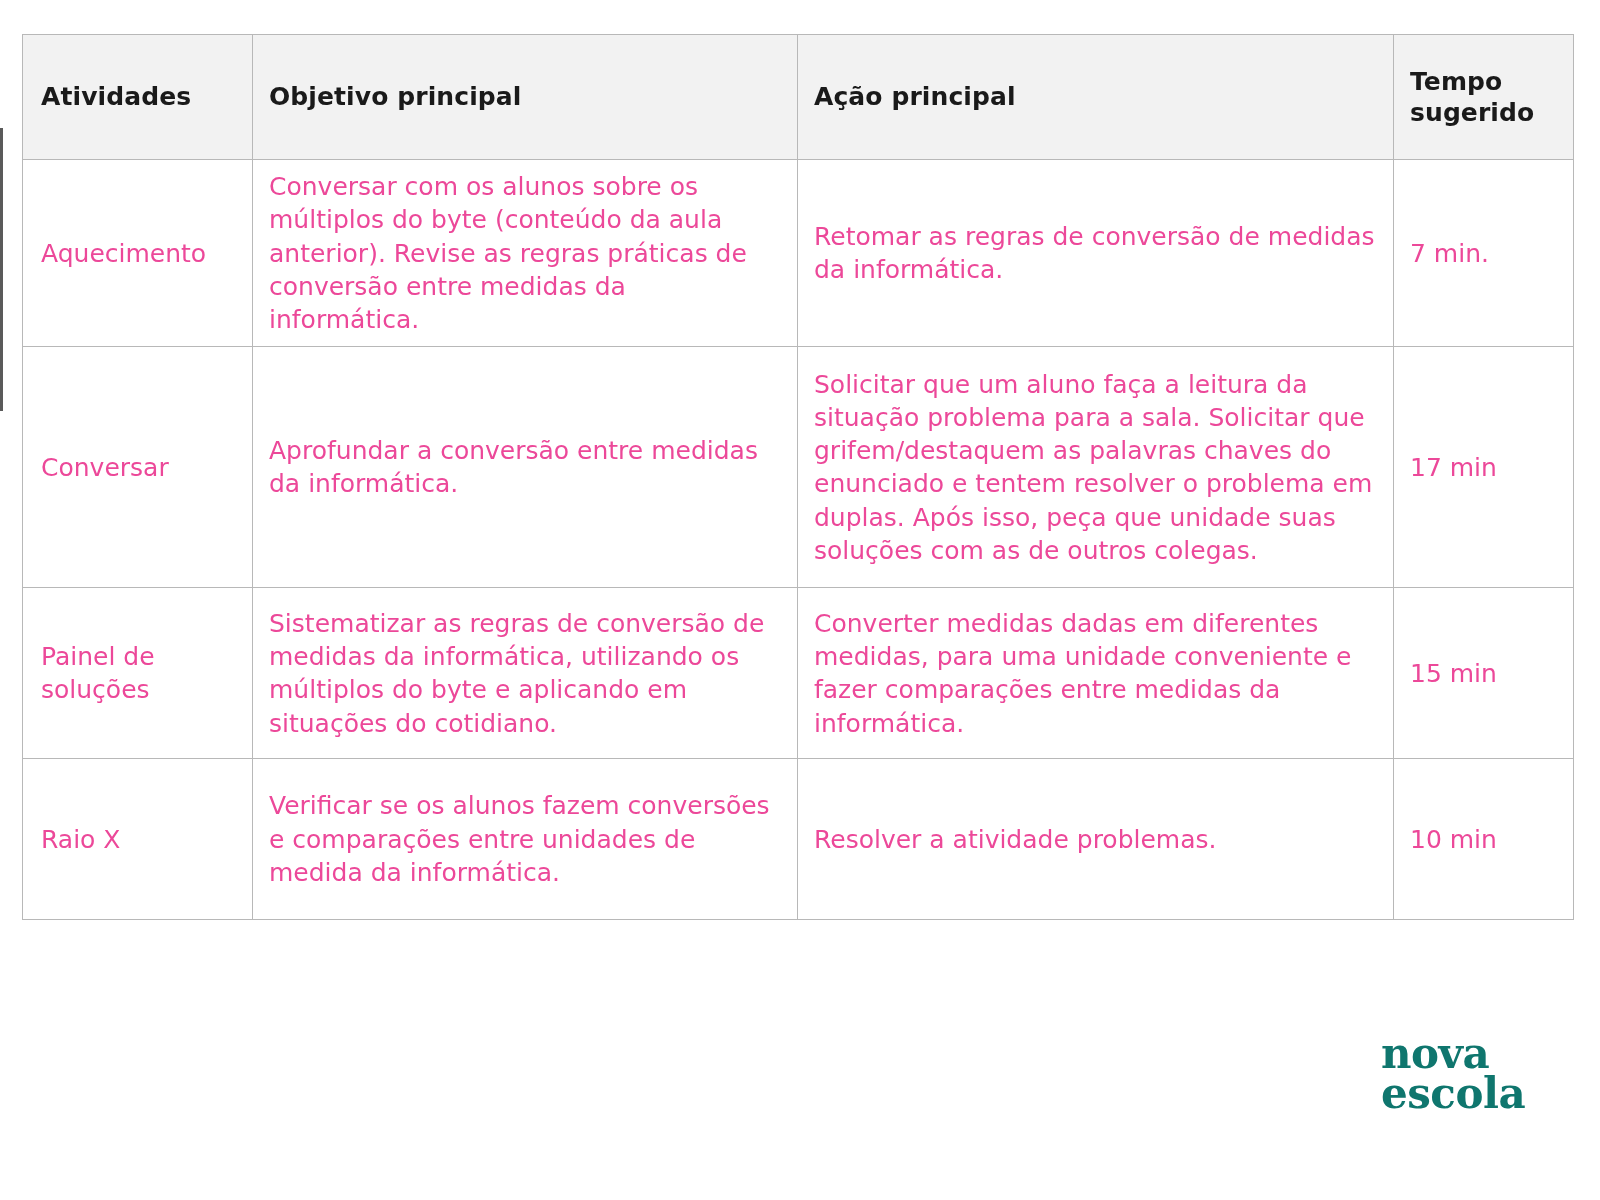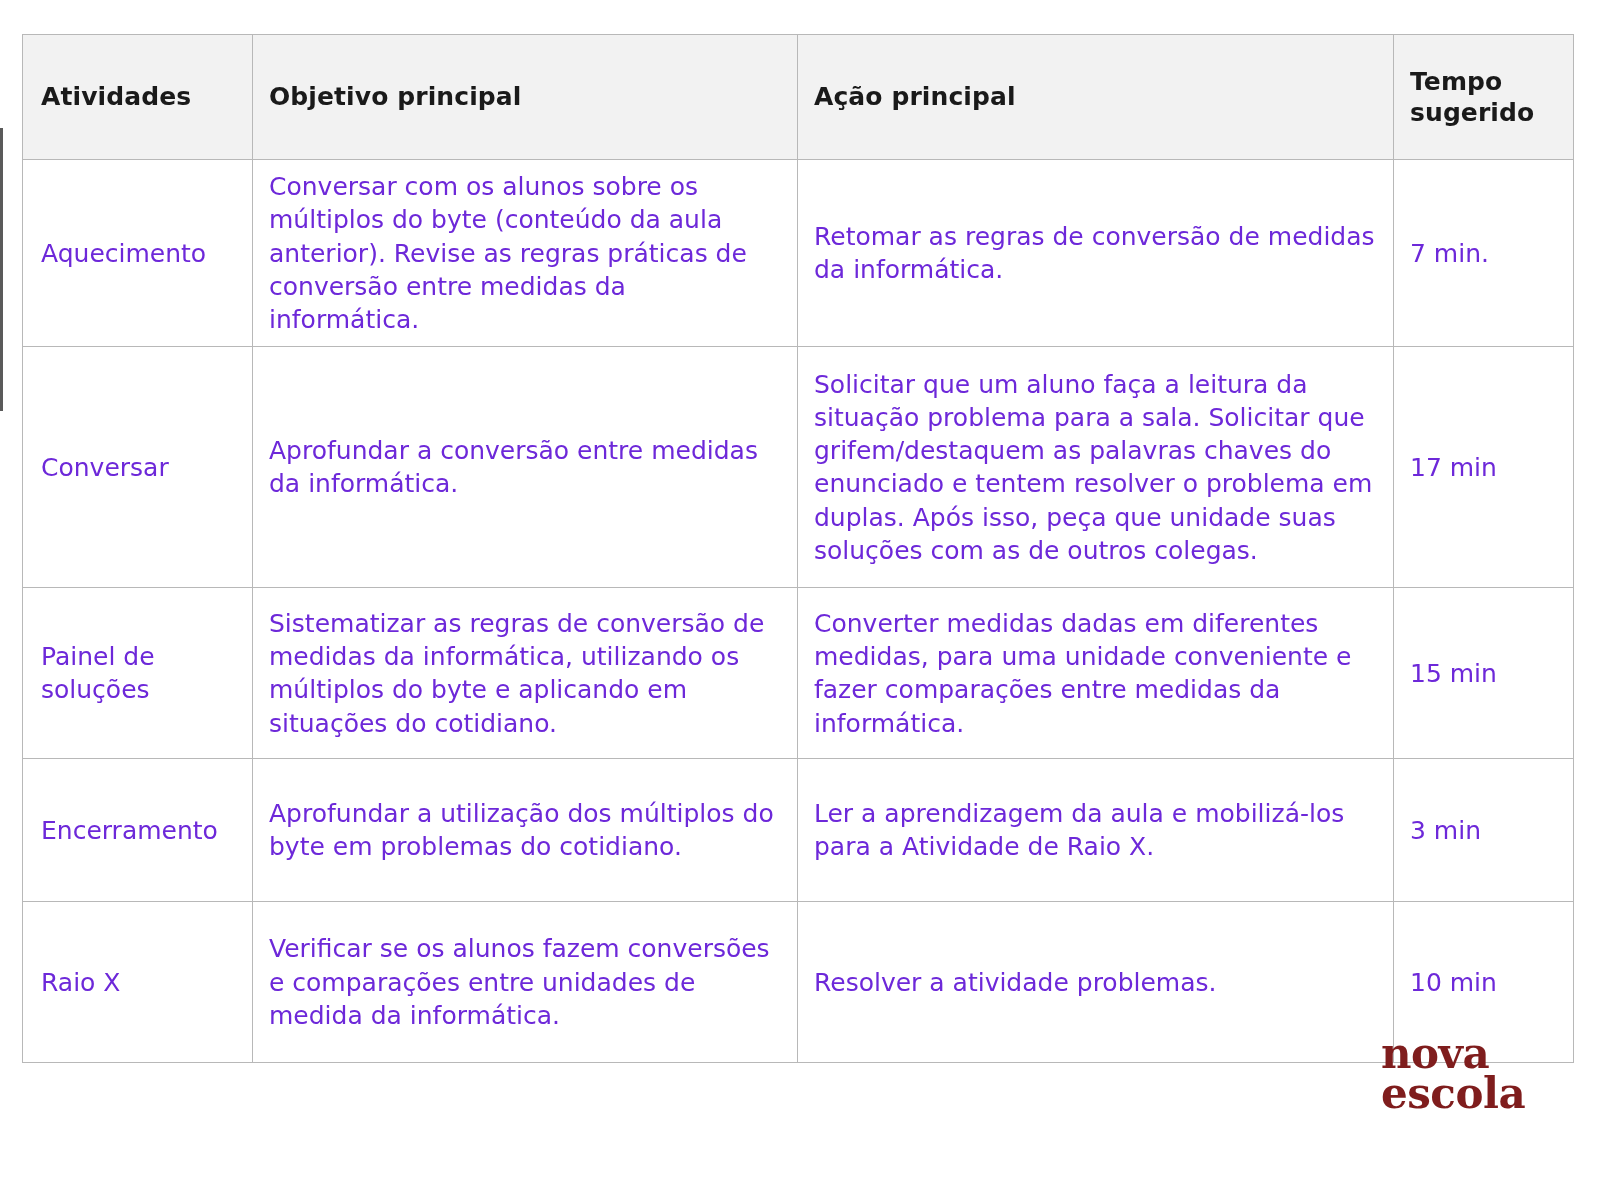--- a/index.html
+++ b/index.html
@@ -63,40 +63,40 @@
     color: #1a1a1a;
     line-height: 1.25;
     padding: 0 16px;
     letter-spacing: 0.1px;
   }
   thead th.col-atividades .th-inner { padding-left: 18px; }
   thead th.col-tempo .th-inner { padding-left: 16px; }
 
   tbody td .cell {
     font-size: 25px;
-    color: #6d28d9;
+    color: #ec4899;
     line-height: 1.33;
     padding: 10px 16px 10px 16px;
   }
   tbody td.col-atividades .cell { padding-left: 18px; padding-right: 10px; }
   tbody td.col-tempo .cell { padding-left: 16px; }
 
   tr.r-aquecimento td { height: 185px; }
   tr.r-atividade   td { height: 240px; }
   tr.r-painel      td { height: 170px; }
   tr.r-encerramento td { height: 142px; }
   tr.r-raiox       td { height: 160px; }
 
   .logo {
     position: absolute;
     left: 1381px;
     top: 1034px;
     width: 200px;
     text-align: left;
-    color: #7f1d1d;
+    color: #0f766e;
     font-family: "DejaVu Serif", "Liberation Serif", serif;
     font-weight: bold;
     font-size: 42px;
     line-height: 0.95;
     letter-spacing: -0.5px;
     user-select: none;
   }
   .logo .l2 { display: block; }
 </style>
 </head>
@@ -168,34 +168,20 @@
           <div class="cell">Sistematizar as regras de conversão de medidas da informática, utilizando os múltiplos do byte e aplicando em situações do cotidiano.</div>
         </td>
         <td class="col-acao">
           <div class="cell">Converter medidas dadas em diferentes medidas,  para uma unidade conveniente e fazer comparações entre medidas da informática.</div>
         </td>
         <td class="col-tempo">
           <div class="cell">15  min</div>
         </td>
       </tr>
 
-      <tr class="r-encerramento">
-        <td class="col-atividades">
-          <div class="cell">Encerramento</div>
-        </td>
-        <td class="col-objetivo">
-          <div class="cell">Aprofundar a utilização dos múltiplos do byte em problemas do cotidiano.</div>
-        </td>
-        <td class="col-acao">
-          <div class="cell">Ler a aprendizagem da aula e mobilizá-los para a Atividade de Raio X.</div>
-        </td>
-        <td class="col-tempo">
-          <div class="cell">3 min</div>
-        </td>
-      </tr>
 
       <tr class="r-raiox">
         <td class="col-atividades">
           <div class="cell">Raio X</div>
         </td>
         <td class="col-objetivo">
           <div class="cell">Verificar se os alunos fazem conversões e comparações entre unidades de medida da informática.</div>
         </td>
         <td class="col-acao">
           <div class="cell">Resolver a atividade problemas.</div>

